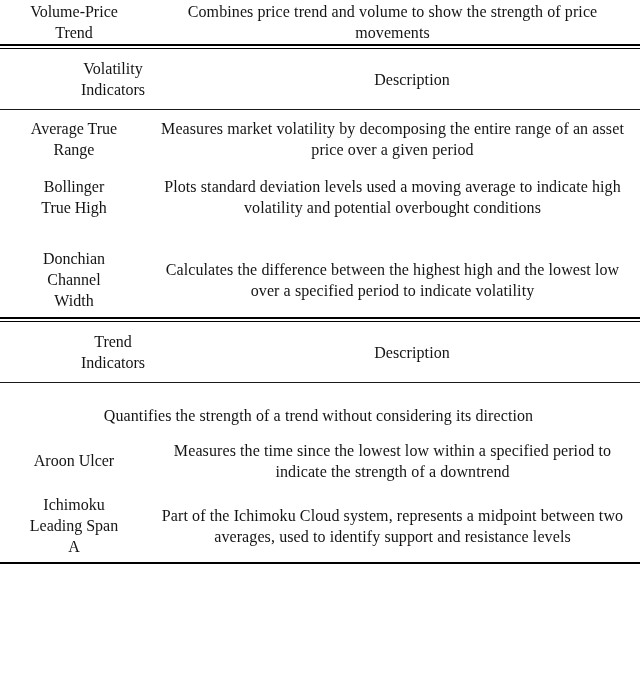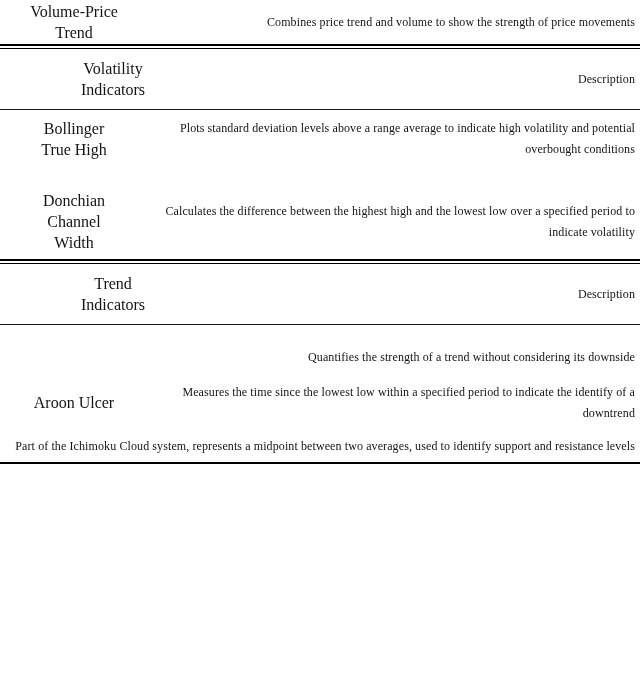--- a/index.html
+++ b/index.html
@@ -11,22 +11,22 @@
   .table { width: 640px; }
   .row { display: flex; align-items: center; }
   .col-ind {
     width: 148px; flex: 0 0 148px;
     text-align: center; white-space: pre-line;
     font-size: 16px; line-height: 21px;
     padding: 0 4px; box-sizing: border-box;
   }
   .col-desc {
     flex: 1 1 auto;
-    text-align: right;
-    font-size: 12px; line-height: 21px;
+    text-align: center;
+    font-size: 16px; line-height: 21px;
     padding: 0 5px 0 2px; box-sizing: border-box;
     letter-spacing: 0.1px;
   }
   .row-vpt        { padding: 1px 0 1px 0; }
   .row-header     { padding: 9px 0; margin-left: 39px; }
   .row-body-2     { padding: 8px 0; }
   .row-body-3     { padding: 6px 0; margin-top: 16px; }
   .row-ulcer      { padding: 7px 0; }
   .row-aroon      { padding: 7.5px 0; }
   .row-ichimoku   { padding: 5px 0; }
@@ -52,25 +52,30 @@
   <div class="rule-double"></div>
 
   <div class="row row-header">
     <div class="col-ind">Volatility
 Indicators</div>
     <div class="col-desc">Description</div>
   </div>
 
   <div class="rule-thin"></div>
 
+  <div class="row row-body-2">
+    <div class="col-ind">Average True
+Range</div>
+    <div class="col-desc">Measures market volatility by decomposing the entire range of an asset price over a given period</div>
+  </div>
 
   <div class="row row-body-2">
     <div class="col-ind">Bollinger
 True High</div>
-    <div class="col-desc">Plots standard deviation levels above a range average to indicate high volatility and potential overbought conditions</div>
+    <div class="col-desc">Plots standard deviation levels used a moving average to indicate high volatility and potential overbought conditions</div>
   </div>
 
   <div class="row row-body-3">
     <div class="col-ind">Donchian
 Channel
 Width</div>
     <div class="col-desc">Calculates the difference between the highest high and the lowest low over a specified period to indicate volatility</div>
   </div>
 
 
@@ -78,28 +83,31 @@
 
   <div class="row row-header">
     <div class="col-ind">Trend
 Indicators</div>
     <div class="col-desc">Description</div>
   </div>
 
   <div class="rule-thin"></div>
 
   <div class="row row-body-3">
-    <div class="col-desc">Quantifies the strength of a trend without considering its downside</div>
+    <div class="col-desc">Quantifies the strength of a trend without considering its direction</div>
   </div>
 
 
   <div class="row row-aroon">
     <div class="col-ind">Aroon Ulcer</div>
-    <div class="col-desc">Measures the time since the lowest low within a specified period to indicate the identify of a downtrend</div>
+    <div class="col-desc">Measures the time since the lowest low within a specified period to indicate the strength of a downtrend</div>
   </div>
 
   <div class="row row-ichimoku">
+    <div class="col-ind">Ichimoku
+Leading Span
+A</div>
     <div class="col-desc">Part of the Ichimoku Cloud system, represents a midpoint between two averages, used to identify support and resistance levels</div>
   </div>
 
   <div class="rule-bottom"></div>
 
 </div>
 
 </body></html>

